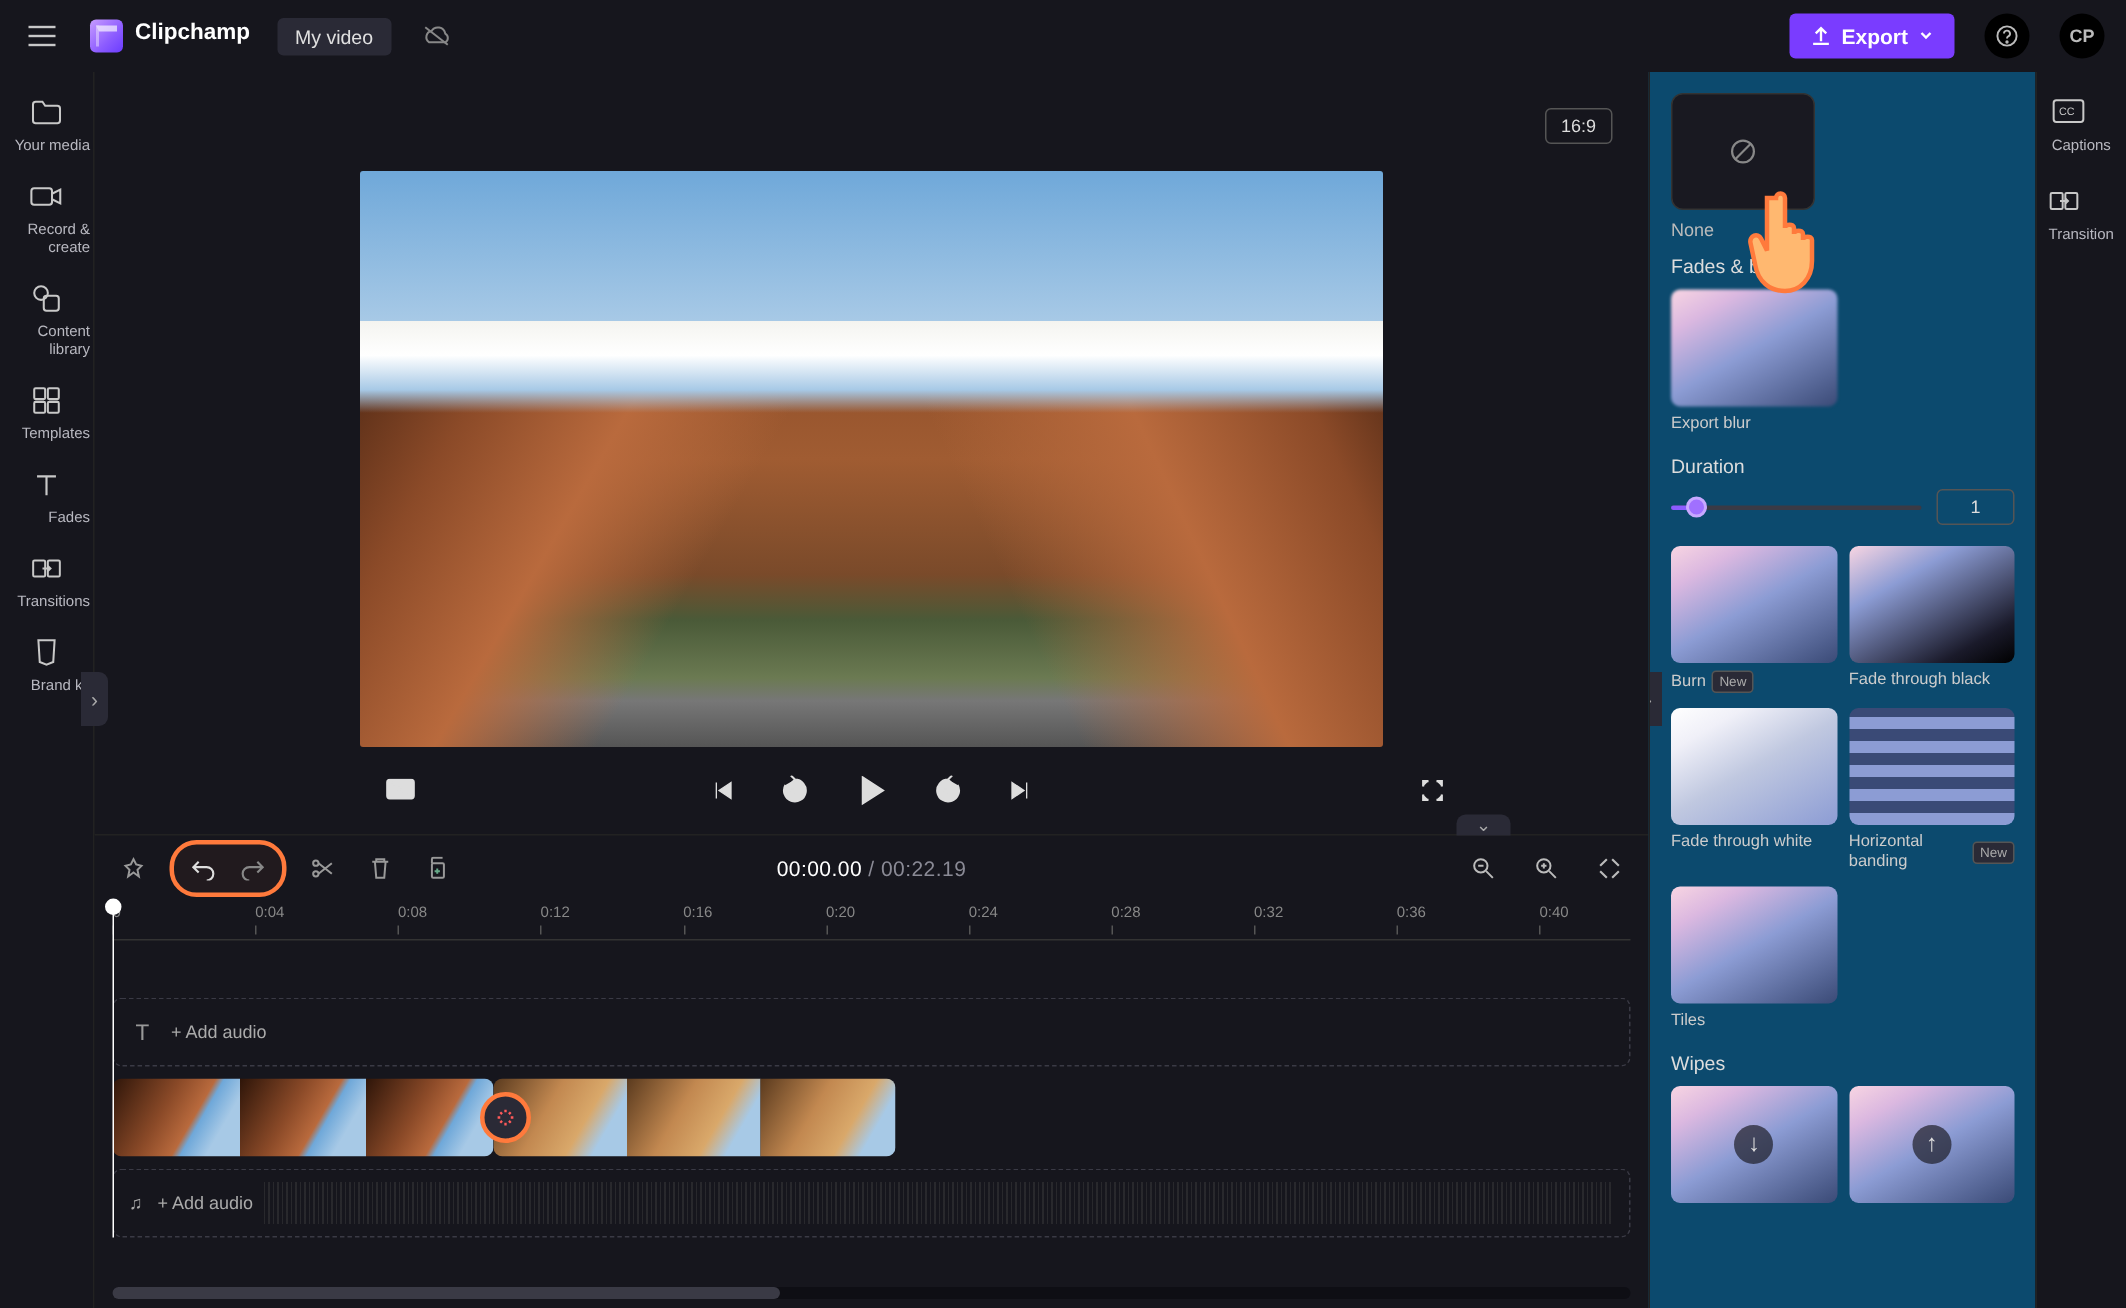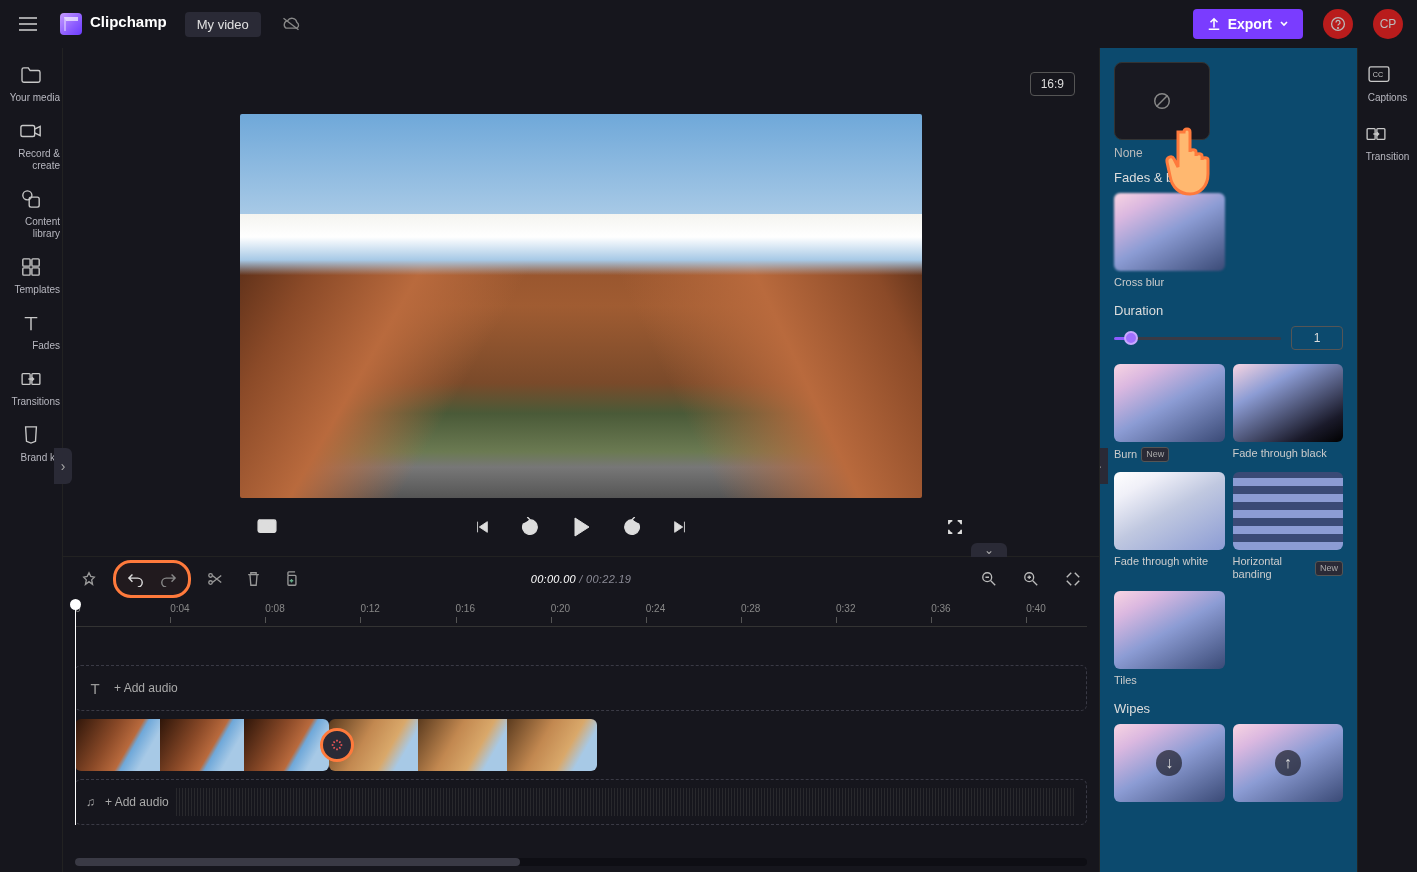--- a/index.html
+++ b/index.html
@@ -11,21 +11,21 @@
   .hamburger svg { stroke: #c8c8c8; }
   .logo-wrap { display: flex; align-items: flex-start; gap: 8px; margin-left: 10px; }
   .logo-box { width: 22px; height: 22px; border-radius: 4px; background: linear-gradient(135deg,#c79cff,#8c5cff 60%,#6b3cff); position: relative; }
   .logo-box::after { content:""; position:absolute; left:4px; top:4px; right:4px; bottom:4px; border-top:4px solid rgba(255,255,255,.65); border-left:2px solid rgba(255,255,255,.4);}
   .app-name { font-size: 15px; font-weight: 600; color: #fff; }
   .video-name-chip { background:#2a2a36; color:#e0e0e0; font-size:13px; padding:5px 12px; border-radius:4px; margin-left:10px; cursor:pointer;}
   .cloud-icon { margin-left:12px; color:#888; display:flex; align-items:center; cursor:pointer;}
   .header-spacer { flex:1; }
   .export-btn { background:#7a3cff; color:#fff; font-size:14px; font-weight:600; padding:7px 14px; border:none; border-radius:4px; display:flex; align-items:center; gap:7px; cursor:pointer;}
   .export-btn svg { stroke:#fff; }
-  .help-btn, .avatar { width:30px; height:30px; border-radius:50%; background:#b91c1c; color:#bbb; display:flex; align-items:center; justify-content:center; font-size:12px; margin-left:12px; cursor:pointer;}
+  .help-btn, .avatar { width:30px; height:30px; border-radius:50%; background:#000000; color:#bbb; display:flex; align-items:center; justify-content:center; font-size:12px; margin-left:12px; cursor:pointer;font-weight:bold;}
   .help-btn svg { stroke:#bbb; }
 
   
   .left-rail { position:absolute; left:0; top:48px; bottom:0; width:63px; background:#16161d; border-right:1px solid #222; display:flex; flex-direction:column; align-items:center; padding-top:14px; gap:14px;}
   .rail-item { width:58px; text-align:right; color:#b8b8c0; cursor:pointer; font-size:10px; line-height:12px;}
   .rail-item .rico { height:26px; display:flex; align-items:center; justify-content:center; margin-bottom:4px;}
   .rail-expand { position:absolute; right:-10px; top:400px; width:18px; height:36px; background:#2a2a36; border-radius:0 6px 6px 0; display:flex; align-items:center; justify-content:center; color:#aaa; cursor:pointer; font-size:14px;}
 
   
   .center { position:absolute; left:63px; top:48px; right:318px; bottom:0; display:flex; flex-direction:column;}
@@ -42,21 +42,21 @@
   .pb-left { left:190px;} .pb-right { right:130px;}
   .pb-btn { width:28px; height:28px; display:flex; align-items:center; justify-content:center; cursor:pointer; color:#ddd;}
   .pb-btn.play { width:34px; height:34px;}
   .pb-btn svg { fill:#ddd; stroke:#ddd; }
 
   
   .timeline-zone { flex:1; border-top:1px solid #222; position:relative; background:#16161d;}
   .tl-toolbar { height:44px; display:flex; align-items:center; padding:0 12px; gap:10px; position:relative;}
   .tl-tool { width:28px; height:28px; display:flex; align-items:center; justify-content:center; color:#999; cursor:pointer;}
   .undo-redo-hl { border:3px solid #ff7a3c; border-radius:18px; padding:2px 6px; display:flex; gap:4px; background:rgba(255,122,60,.05);}
-  .tl-time { position:absolute; left:50%; transform:translateX(-50%); font-size:11px; letter-spacing:.3px;font-style:italic;}
+  .tl-time { position:absolute; left:50%; transform:translateX(-50%); font-size:14px; letter-spacing:.3px;}
   .tl-time .cur { color:#fff;} .tl-time .dur { color:#8a8a95;}
   .tl-toolbar-right { position:absolute; right:12px; display:flex; gap:14px;}
   .ruler { position:relative; height:26px; margin-left:12px; margin-right:12px; border-bottom:1px solid #333; font-size:10px; color:#888;}
   .ruler .tick { position:absolute; top:2px; }
   .ruler .tick::after { content:""; position:absolute; left:0; top:14px; width:1px; height:6px; background:#555;}
   .playhead { position:absolute; left:12px; top:0; bottom:0; width:1px; background:#fff; z-index:5;}
   .playhead::before { content:""; position:absolute; top:-2px; left:-5px; width:11px; height:11px; background:#fff; border-radius:50%;}
   .tracks { margin:8px 12px 0; font-size:12px; color:#aaa;}
   .track-row { height:46px; border:1px dashed #3a3a45; border-radius:6px; margin-bottom:8px; display:flex; align-items:center; padding:0 10px; gap:10px; cursor:pointer; position:relative;}
   .track-row .tico { width:18px; text-align:center; color:#999; font-size:15px;}
@@ -392,21 +392,21 @@
         <circle cx="11" cy="11" r="8"></circle>
         <line x1="5" y1="17" x2="17" y2="5"></line>
       </svg>
   </div>
   <div class="none-label">None</div>
 
   <div class="section-h">Fades &amp; blurs</div>
   <div class="tgrid">
     <div class="tcard">
       <div class="timg" style="filter:blur(1.2px);"></div>
-      <div class="tlbl">Cross blur</div>
+      <div class="tlbl">Export blur</div>
     </div>
   </div>
 
   <div class="dur-row">
     <div class="section-h">Duration</div>
     <div class="dur-slider">
       <div class="slider-track">
         <div class="slider-fill"></div>
           <div class="slider-thumb"></div>
       </div>

